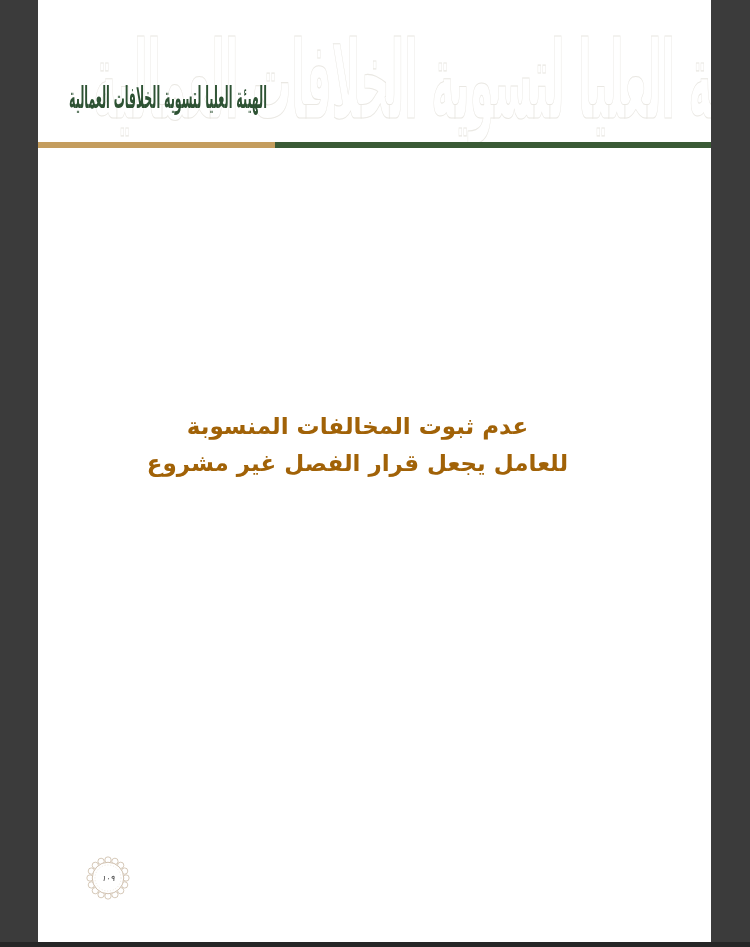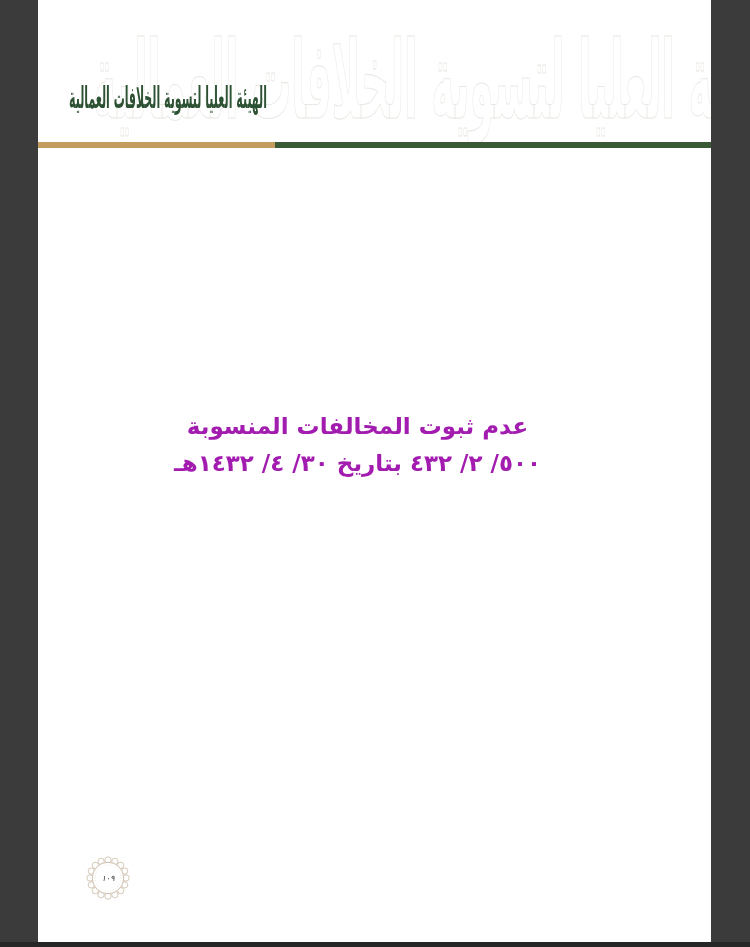--- a/index.html
+++ b/index.html
@@ -72,21 +72,21 @@
 
   
   .title-block {
     position: absolute;
     top: 408px;
     left: 0;
     right: 0;
     text-align: center;
     padding-right: 34px;
     direction: rtl;
-    color: #a21caf;
+    color: #a16207;
     font-weight: bold;
     font-size: 23px;
     line-height: 37px;
     letter-spacing: 0.5px;
   }
 
   
   .seal {
     position: absolute;
     left: 43px;
@@ -126,21 +126,21 @@
       <text x="102" y="62" font-size="30" text-anchor="middle" textLength="198" lengthAdjust="spacingAndGlyphs">الهيئة العليا لتسوية الخلافات العمالية</text>
     </svg>
 
     <div class="divider">
       <span class="gold"></span>
       <span class="green"></span>
     </div>
 
     <div class="title-block" dir="rtl">
       <div>عدم ثبوت المخالفات المنسوبة</div>
-      <div>٥٠٠/ ٢/ ٤٣٢ بتاريخ ٣٠/ ٤/ ١٤٣٢هـ</div>
+      <div>للعامل يجعل قرار الفصل غير مشروع</div>
     </div>
 
     <div class="seal">
       <svg viewBox="0 0 60 60">
         <g stroke="#c6b49e" stroke-width="0.8" fill="none">
           <circle cx="50" cy="30" r="3.5"></circle>
           <circle cx="48.5" cy="37.7" r="3.5"></circle>
           <circle cx="44.1" cy="44.1" r="3.5"></circle>
           <circle cx="37.7" cy="48.5" r="3.5"></circle>
           <circle cx="30" cy="50" r="3.5"></circle>

